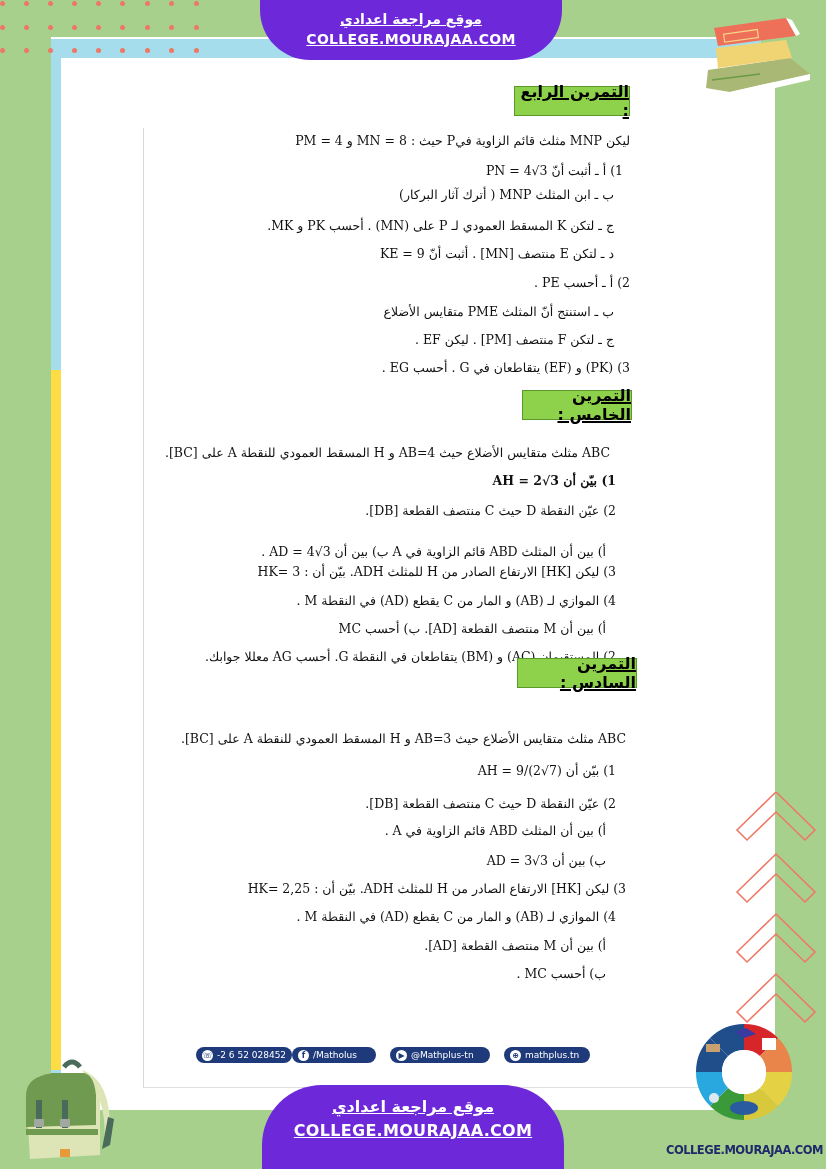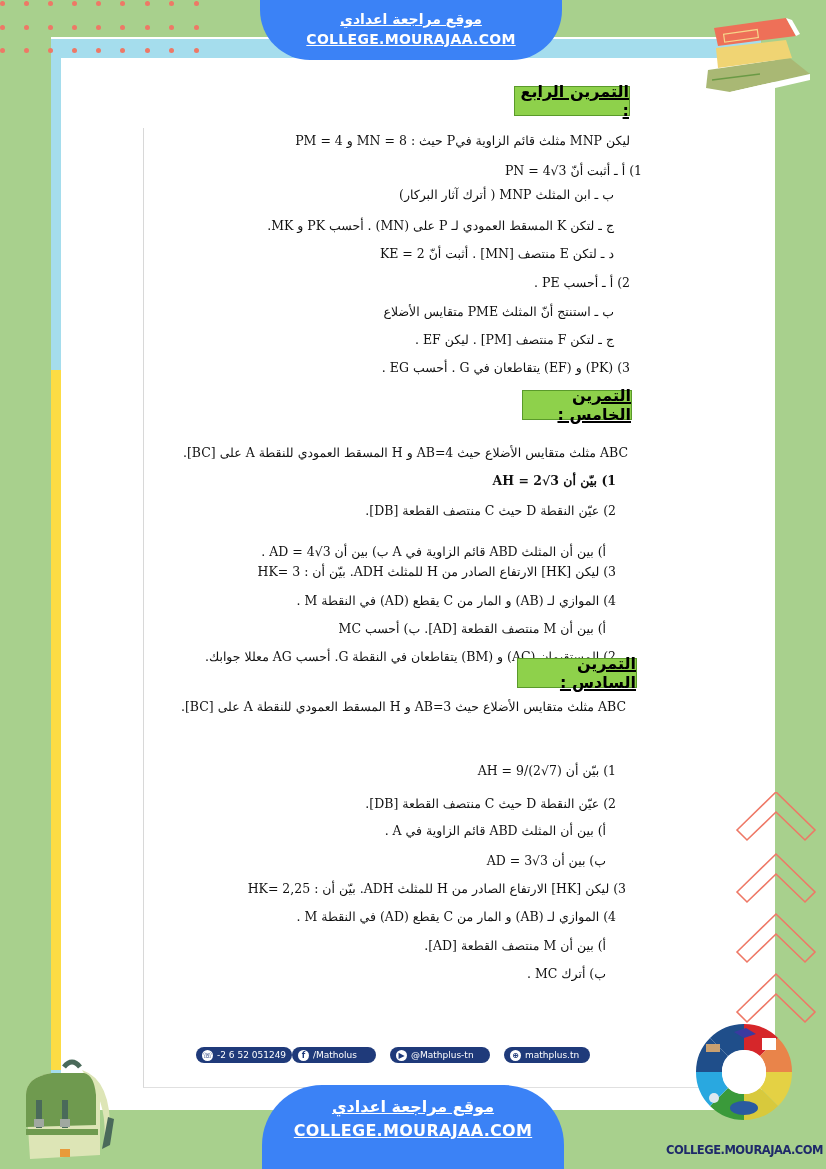--- a/index.html
+++ b/index.html
@@ -17,21 +17,21 @@
   .frame-bottom-white { position: absolute; left: 61px; top: 1090px; width: 700px; height: 20px; background: #ffffff; }
 
   .dots { position: absolute; left: 0; top: 0; width: 210px; height: 55px; }
   .dot { position: absolute; width: 5px; height: 5px; border-radius: 50%; background: #ee7866; }
 
   
   .paper { position: absolute; left: 61px; top: 58px; width: 687px; height: 1032px; background: #ffffff; }
   .paper-inner { position: absolute; left: 82px; top: 70px; width: 600px; height: 960px; border-left: 1px solid #d8d8d8; border-bottom: 1px solid #e0e0e0; }
 
   
-  .banner { position: absolute; background: #3b82f6; color: #ffffff; text-align: center; font-family: "DejaVu Sans", sans-serif; font-weight: bold; }
+  .banner { position: absolute; background: #6d28d9; color: #ffffff; text-align: center; font-family: "DejaVu Sans", sans-serif; font-weight: bold; }
   .banner-top { left: 260px; top: 0; width: 302px; height: 60px; border-radius: 0 0 50px 50px; padding-top: 9px; }
   .banner-bottom { left: 262px; top: 1085px; width: 302px; height: 84px; border-radius: 60px 60px 0 0; padding-top: 10px; }
   .banner .ar { font-size: 14px; text-decoration: underline; direction: rtl; line-height: 20px; }
   .banner .en { font-size: 14px; text-decoration: underline; letter-spacing: 0.3px; line-height: 20px; }
   .banner-bottom .ar { font-size: 16px; line-height: 24px; }
   .banner-bottom .en { font-size: 16px; line-height: 24px; }
 
   
   .section-title { position: absolute; background: #8ed14b; border: 1px solid #5a9a2a; height: 30px; display: flex; align-items: center; justify-content: center; direction: rtl; }
   .section-title span { font-family: "DejaVu Sans", sans-serif; font-weight: bold; font-size: 16px; color: #000; text-decoration: underline; text-decoration-thickness: 2px; }
@@ -108,57 +108,57 @@
   <path d="M14 20 L86 10 L96 28 L18 38 Z" fill="#ee7058"></path>
   <path d="M86 10 L96 28 L100 26 L92 12 Z" fill="#ffffff"></path>
   <rect x="24" y="24" width="34" height="8" fill="none" stroke="#f6d58a" stroke-width="1.2" transform="rotate(-8 40 28)"></rect>
   <path d="M12 72 L60 66" stroke="#6a9a45" stroke-width="1.5"></path>
 </svg>
 
 <div class="section-title" style="left:514px;top:86px;width:116px;">
   <span>التمرين الرابع :</span>
 </div>
 <div class="line" style="right:196px;top:132px;">ليكن MNP مثلث قائم الزاوية فيP حيث : MN = 8 و PM = 4</div>
-<div class="line" style="right:184px;top:162px;">1) أ ـ أثبت أنّ      PN = 4√3</div>
+<div class="line" style="right:203px;top:162px;">1) أ ـ أثبت أنّ      PN = 4√3</div>
 <div class="line" style="right:212px;top:186px;">ب ـ ابن المثلث MNP ( أترك آثار البركار)</div>
 <div class="line" style="right:212px;top:217px;">ج ـ لتكن K المسقط العمودي لـ P على (MN) .  أحسب PK و MK.</div>
-<div class="line" style="right:212px;top:245px;">د ـ  لتكن E منتصف [MN] . أثبت أنّ  KE = 2</div>
+<div class="line" style="right:212px;top:245px;">د ـ  لتكن E منتصف [MN] . أثبت أنّ  KE = 9</div>
 <div class="line" style="right:196px;top:274px;">2) أ ـ أحسب PE .</div>
 <div class="line" style="right:212px;top:303px;">ب ـ استنتج أنّ المثلث PME متقايس الأضلاع</div>
 <div class="line" style="right:212px;top:331px;">ج ـ لتكن F منتصف [PM] . ليكن EF .</div>
 <div class="line" style="right:196px;top:359px;">3) (PK) و (EF) يتقاطعان في G . أحسب EG .</div>
 
 <div class="section-title" style="left:522px;top:390px;width:110px;">
   <span>التمرين الخامس :</span>
 </div>
-<div class="line" style="right:198px;top:444px;margin-left:18px;">ABC مثلث متقايس الأضلاع حيث AB=4 و H المسقط العمودي للنقطة A على [BC].</div>
+<div class="line" style="right:216px;top:444px;margin-left:18px;">ABC مثلث متقايس الأضلاع حيث AB=4 و H المسقط العمودي للنقطة A على [BC].</div>
 <div class="line" style="right:210px;top:472px;font-weight:bold;text-align:right;">1)  بيّن أن     AH = 2√3</div>
 <div class="line" style="right:210px;top:502px;">2) عيّن النقطة D حيث C منتصف القطعة [DB].</div>
 <div class="line" style="right:220px;top:543px;">أ) بين أن المثلث ABD قائم الزاوية في A          ب) بين أن   AD = 4√3  .</div>
 <div class="line" style="right:210px;top:563px;">3)  ليكن [HK] الارتفاع الصادر من H للمثلث ADH.    بيّن أن : HK= 3</div>
 <div class="line" style="right:210px;top:592px;">4)  الموازي لـ (AB) و المار من C يقطع (AD) في النقطة M .</div>
 <div class="line" style="right:220px;top:620px;">أ) بين أن M منتصف القطعة [AD].          ب) أحسب MC</div>
 <div class="line" style="right:210px;top:648px;">2) المستقيمان (AC) و (BM) يتقاطعان في النقطة G.    أحسب AG معللا جوابك.</div>
 
 <div class="section-title" style="left:517px;top:658px;width:120px;">
   <span>التمرين السادس :</span>
 </div>
-<div class="line" style="right:200px;top:698px;margin-left:8px;">ABC مثلث متقايس الأضلاع حيث AB=3 و H المسقط العمودي للنقطة A على [BC].</div>
+<div class="line" style="right:200px;top:730px;margin-left:8px;">ABC مثلث متقايس الأضلاع حيث AB=3 و H المسقط العمودي للنقطة A على [BC].</div>
 <div class="line" style="right:210px;top:762px;">1) بيّن أن     AH = 9/(2√7)</div>
 <div class="line" style="right:210px;top:795px;">2) عيّن النقطة D حيث C منتصف القطعة [DB].</div>
 <div class="line" style="right:220px;top:822px;">أ) بين أن المثلث ABD قائم الزاوية في A .</div>
 <div class="line" style="right:220px;top:852px;">ب) بين أن    AD = 3√3</div>
 <div class="line" style="right:200px;top:880px;">3) ليكن [HK] الارتفاع الصادر من H للمثلث ADH. بيّن أن : HK= 2,25</div>
 <div class="line" style="right:210px;top:908px;">4) الموازي لـ (AB) و المار من C يقطع (AD) في النقطة M .</div>
 <div class="line" style="right:220px;top:937px;">أ) بين أن M منتصف القطعة [AD].</div>
-<div class="line" style="right:220px;top:965px;">ب) أترك MC .</div>
+<div class="line" style="right:220px;top:965px;">ب) أحسب MC .</div>
 
 <div class="pill" style="left:196px;">
   <span class="ic">☏</span>
-  <span>-2 6 52 051249</span>
+  <span>-2 6 52 028452</span>
 </div>
 <div class="pill" style="left:292px;width:84px;">
   <span class="ic">f</span>
   <span>/Matholus</span>
 </div>
 <div class="pill" style="left:390px;width:100px;">
   <span class="ic">▶</span>
   <span>@Mathplus-tn</span>
 </div>
 <div class="pill" style="left:504px;width:86px;">

